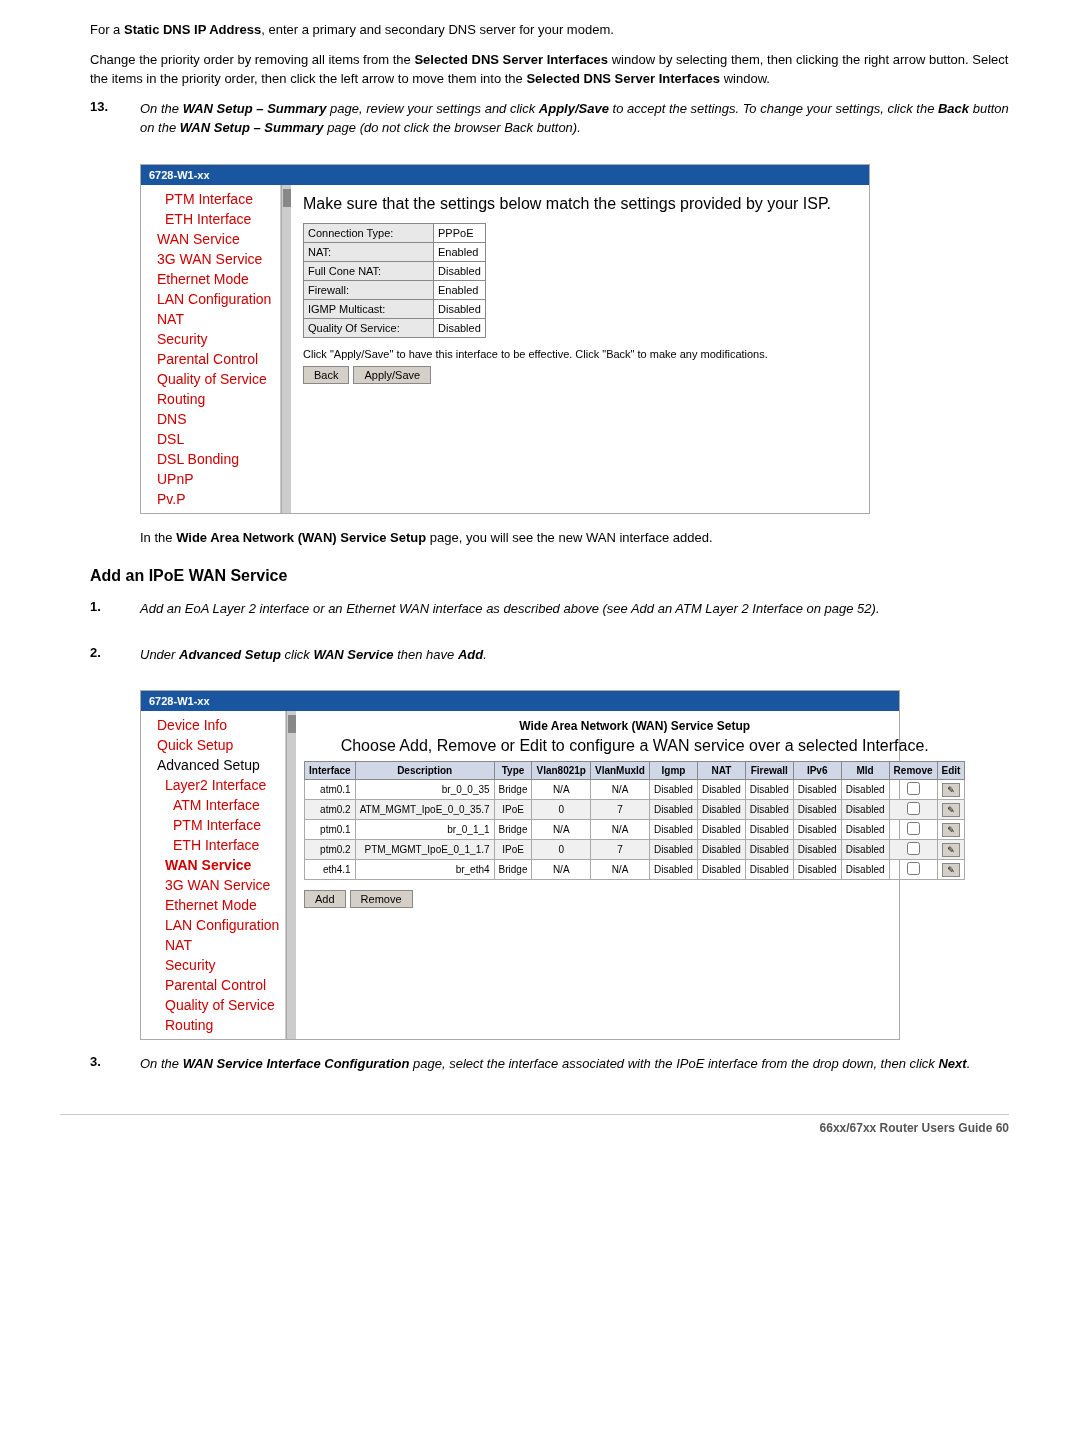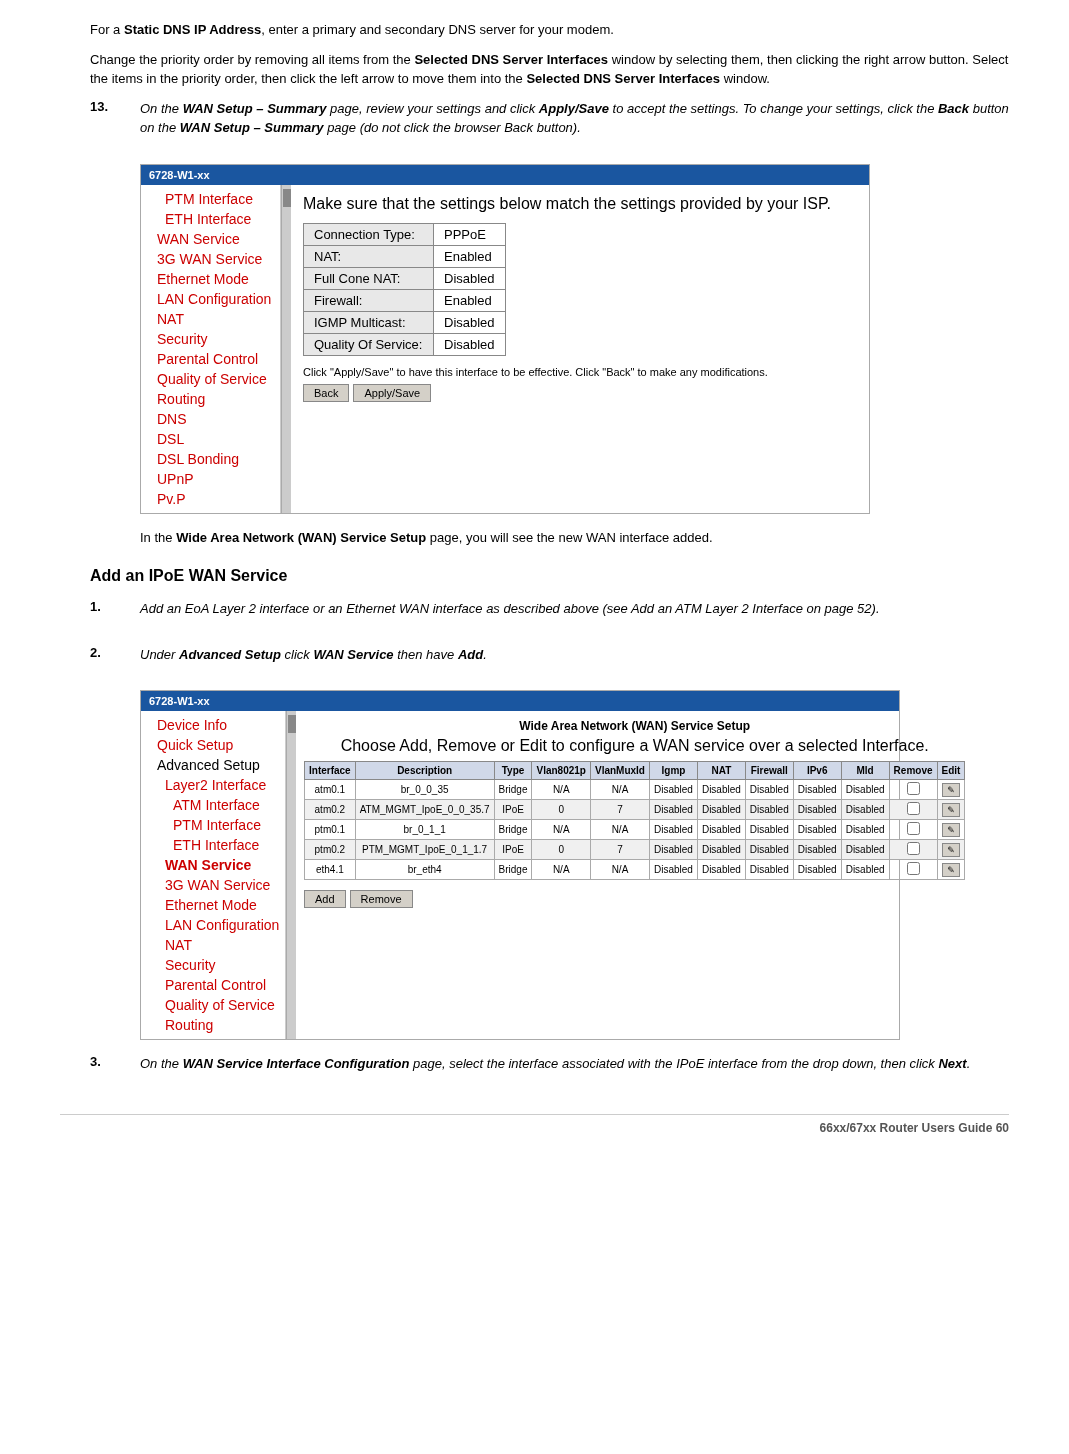--- a/index.html
+++ b/index.html
@@ -95,22 +95,22 @@
       margin-bottom: 10px;
       color: #000;
     }
     
     .summary-table {
       border-collapse: collapse;
       margin-bottom: 10px;
     }
     .summary-table td {
       border: 1px solid #888;
-      padding: 3px 10px;
-      font-size: 13px;
+      padding: 3px 4px;
+      font-size: 11px;
     }
     .summary-table td:first-child {
       background: #e8e8e8;
       font-weight: normal;
       width: 130px;
     }
     .router-note {
       font-size: 11px;
       margin-bottom: 6px;
       color: #000;
@@ -142,21 +142,21 @@
       font-weight: bold;
       white-space: nowrap;
     }
     .wan-table td {
       border: 1px solid #aaa;
       padding: 2px 4px;
       text-align: center;
       white-space: nowrap;
     }
     .wan-table td:first-child, .wan-table td:nth-child(2) {
-      text-align: center;
+      text-align: right;
     }
     .wan-table tr:nth-child(even) td {
       background: #f0f0f0;
     }
     .wan-add-remove {
       display: flex;
       gap: 4px;
       margin-top: 6px;
     }
     .router-body-with-scroll {

